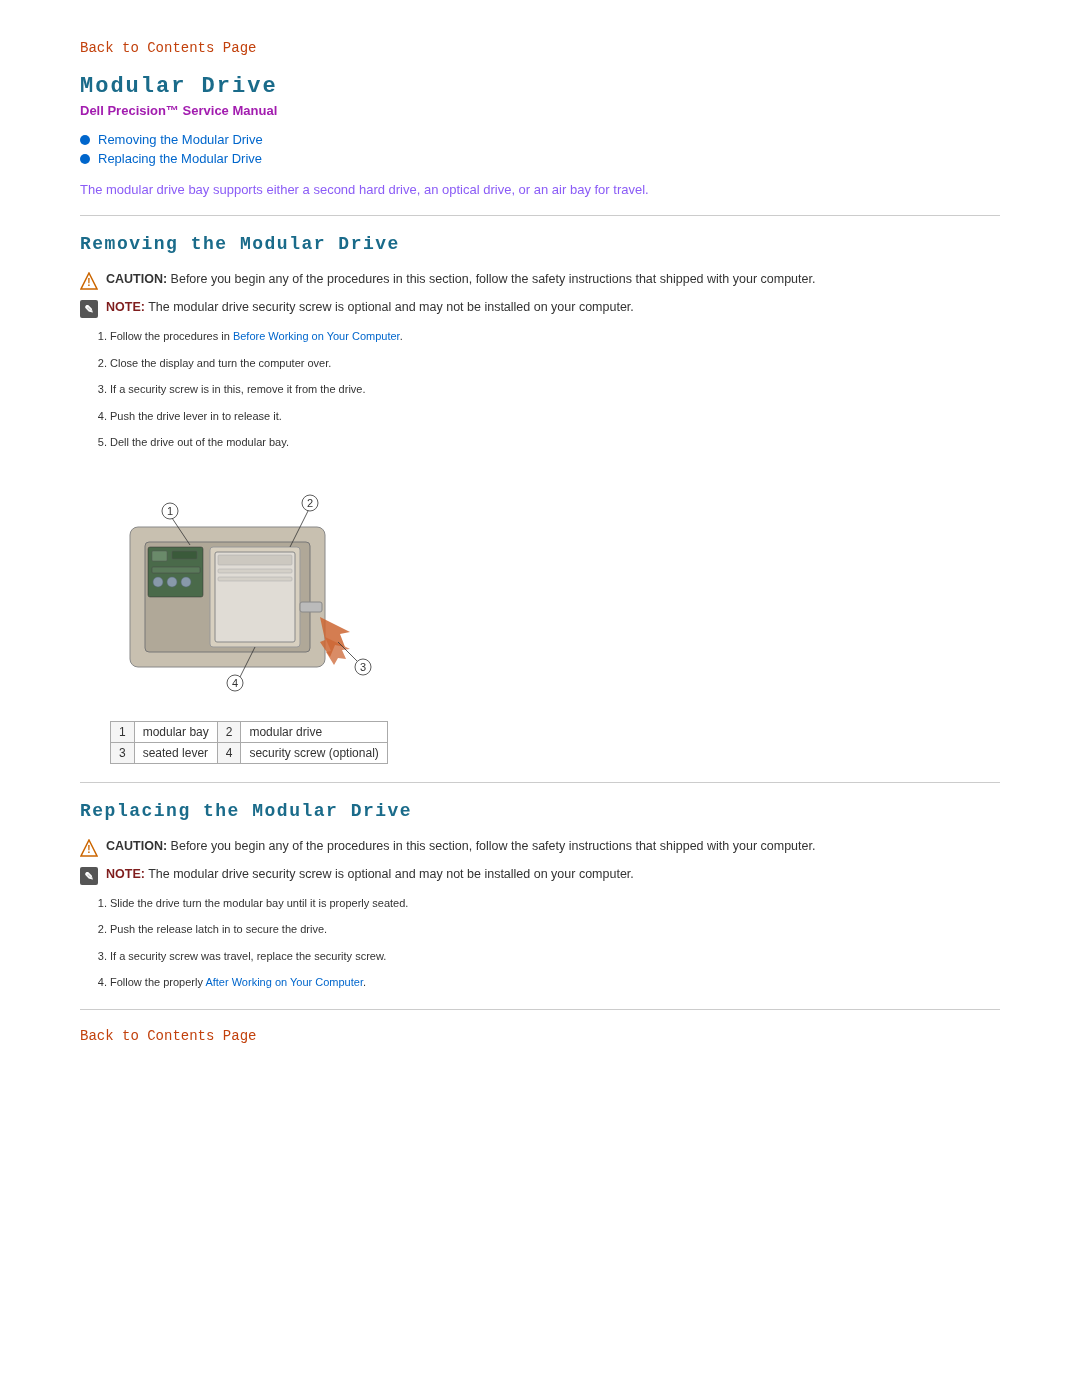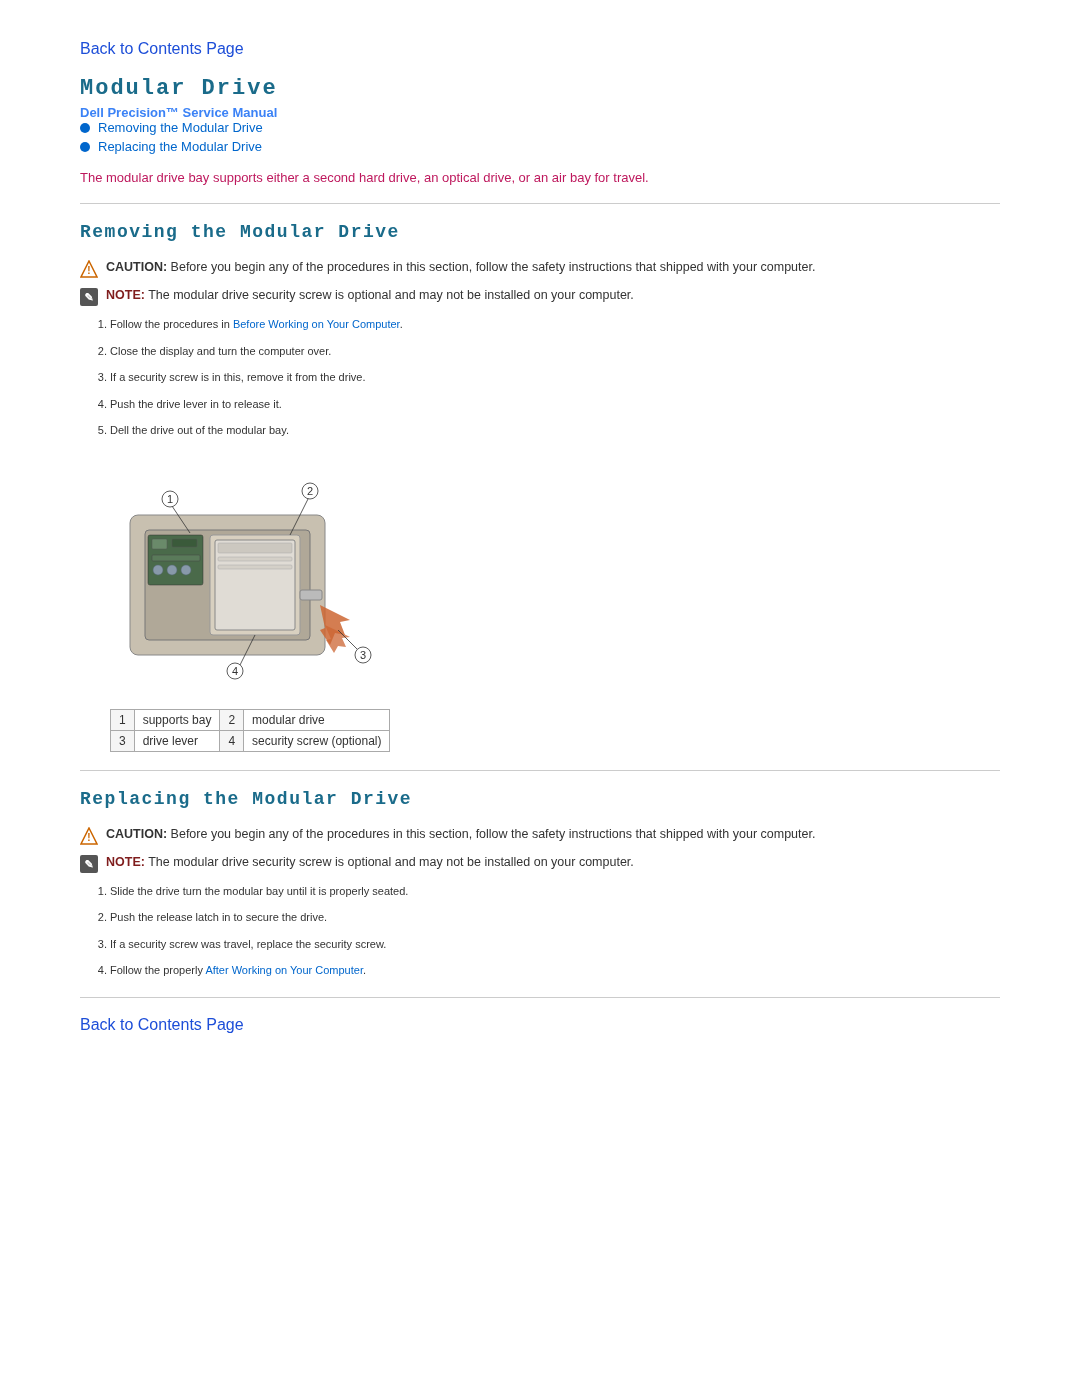--- a/index.html
+++ b/index.html
@@ -11,38 +11,40 @@
       padding: 40px 80px;
       max-width: 1080px;
       margin: 0 auto;
     }
     a {
       color: #0066cc;
       text-decoration: none;
     }
 
     .back-link {
-      font-size: 16px;
-      color: #1d4ed8;
+      font-size: 14px;
+      color: #c2410c;
       margin-bottom: 18px;
       display: block;
+      font-family: Liberation Mono, monospace;
     }
 
     .page-title {
       font-family: 'Courier New', Courier, monospace;
       font-size: 22px;
       color: #1a6b8a;
       letter-spacing: 2px;
       margin-bottom: 4px;
     }
 
     .manual-subtitle {
       font-size: 13px;
       font-weight: bold;
-      color: #3b82f6;
+      color: #a21caf;
+      margin-bottom: 14px;
     }
 
     .toc-list {
       list-style: none;
       margin-bottom: 16px;
     }
     .toc-list li {
       display: flex;
       align-items: center;
       margin-bottom: 4px;
@@ -52,21 +54,21 @@
       height: 10px;
       border-radius: 50%;
       background: #0066cc;
       display: inline-block;
       margin-right: 8px;
       flex-shrink: 0;
     }
 
     .intro-text {
       font-size: 13px;
-      color: #be185d;
+      color: #8b5cf6;
       margin-bottom: 16px;
     }
 
     hr.section-divider {
       border: none;
       border-top: 1px solid #cccccc;
       margin: 18px 0;
     }
 
     .section-heading {
@@ -260,27 +262,27 @@
       <circle cx="125" cy="196" r="8" fill="white" stroke="#333" stroke-width="0.8"></circle>
       <text x="125" y="200" text-anchor="middle" font-size="11" font-family="Arial" fill="#333">4</text>
     </svg>
   </div>
 
   
   <table class="legend-table">
     <tbody>
         <tr>
       <td>1</td>
-      <td>supports bay</td>
+      <td>modular bay</td>
       <td>2</td>
       <td>modular drive</td>
     </tr>
     <tr>
       <td>3</td>
-      <td>drive lever</td>
+      <td>seated lever</td>
       <td>4</td>
       <td>security screw (optional)</td>
     </tr>
   </tbody>
     </table>
 </section>
 
 <hr class="section-divider">
 
 <section id="replacing">

